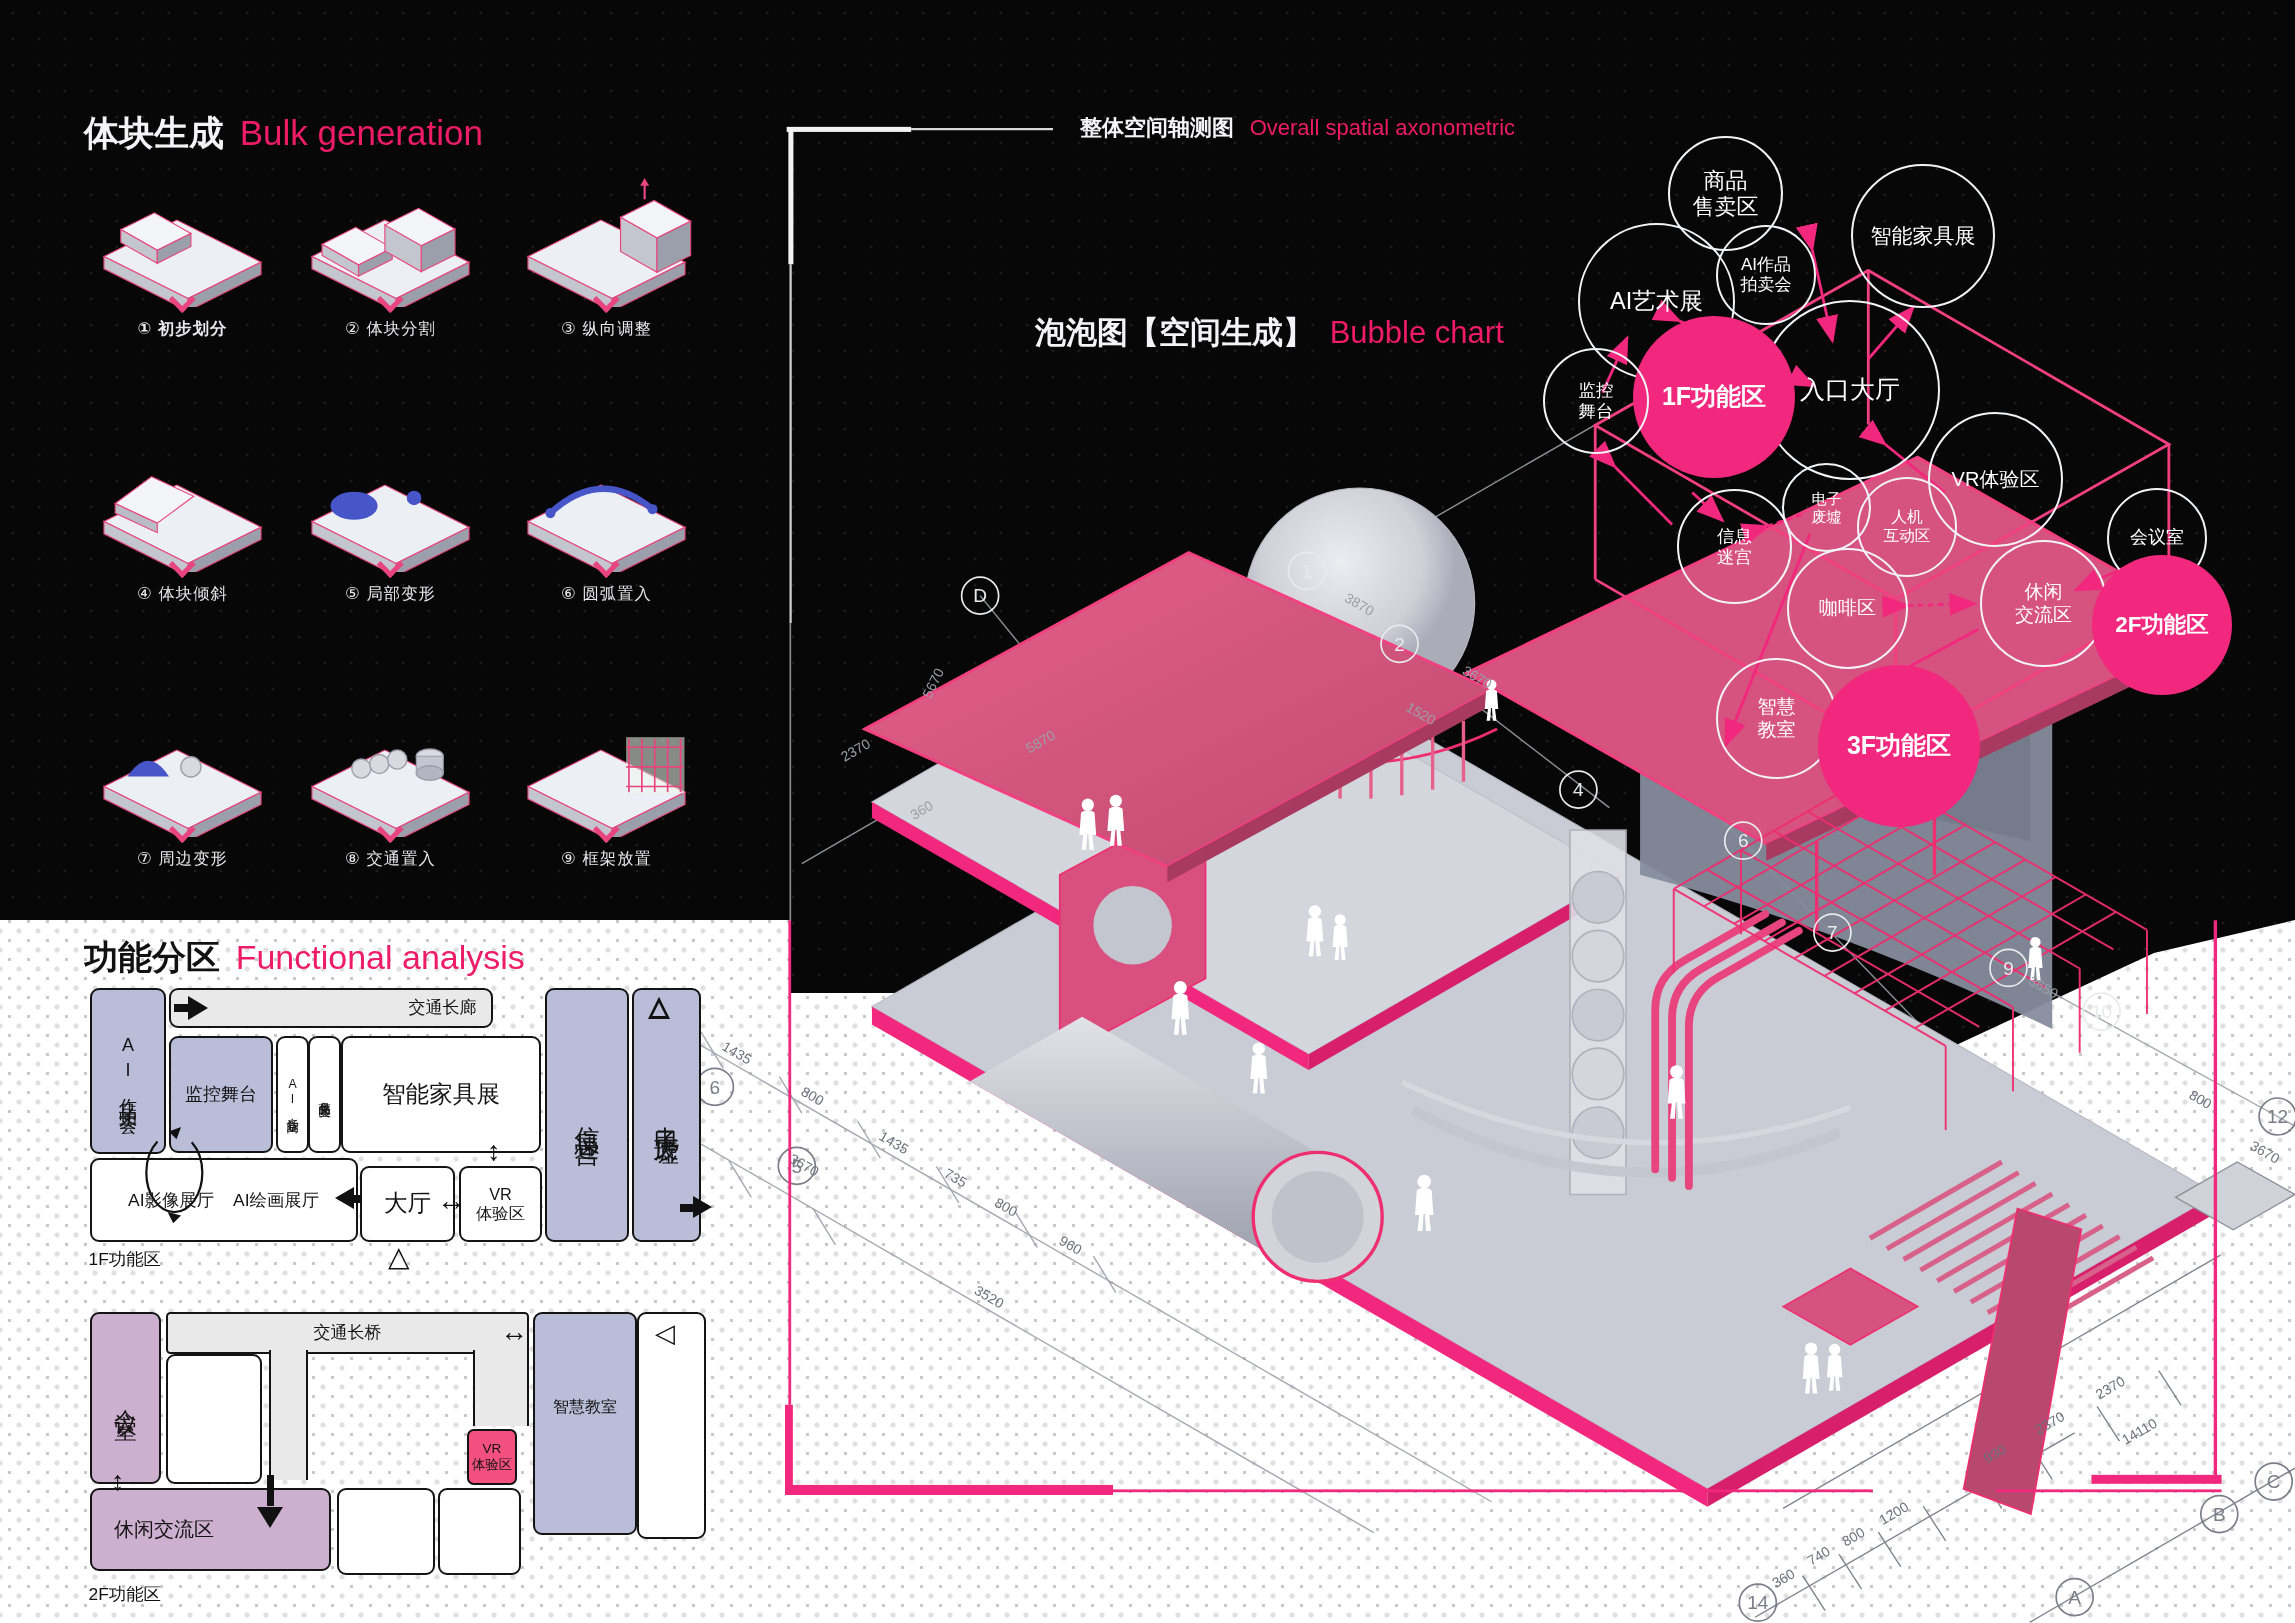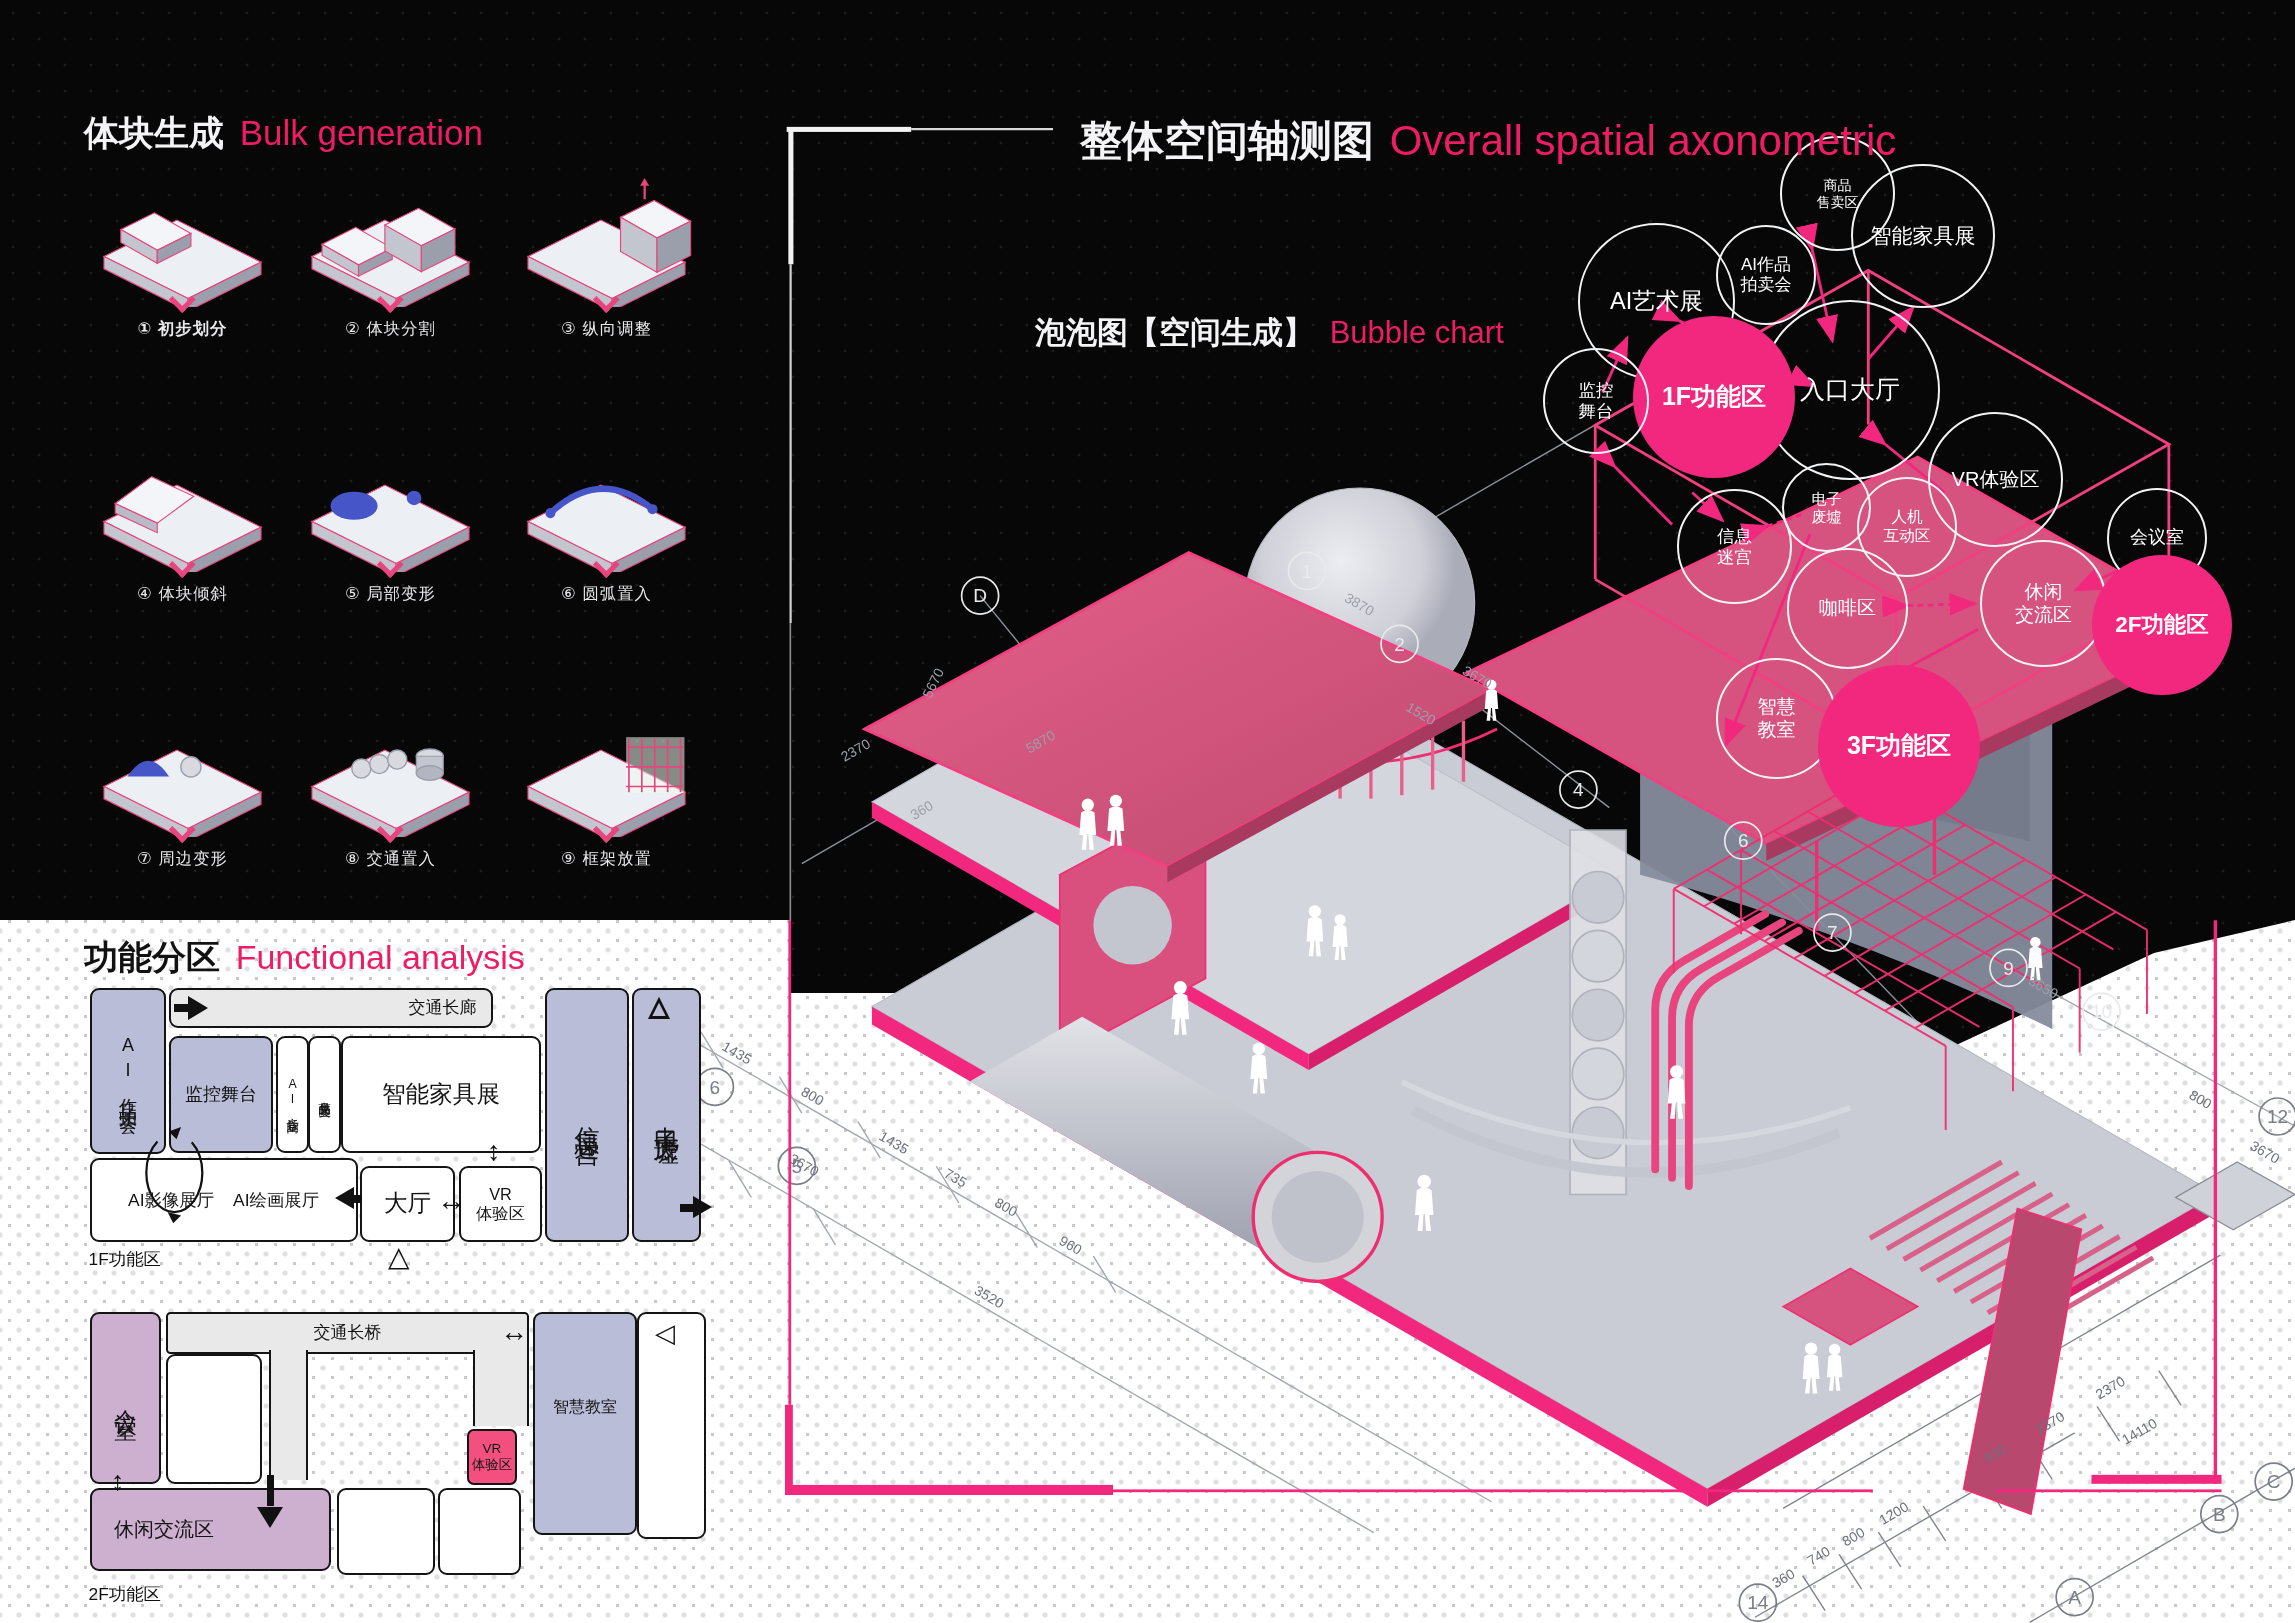--- a/index.html
+++ b/index.html
@@ -334,31 +334,31 @@
       <line x1="3402" y1="1080" x2="3522" y2="1076" stroke-dasharray="10 8" marker-start="url(#ap)" marker-end="url(#ap)"></line>
       <line x1="3798" y1="1008" x2="3702" y2="1052" marker-end="url(#ap)"></line>
       <line x1="3528" y1="1122" x2="3278" y2="1258" marker-end="url(#ap)"></line>
       <line x1="3228" y1="952" x2="3078" y2="1328" marker-end="url(#ap)"></line>
     </g>
   </svg>
 
   <div class="t" style="left:84px;top:110px;font-size:35px;">
     <span class="zh">体块生成</span><span class="en">Bulk generation</span>
   </div>
-  <div class="t" style="left:1080px;top:113px;font-size:42px;z-index:6;">
+  <div class="t" style="left:1080px;top:113px;font-size:22px;z-index:6;">
     <span class="zh">整体空间轴测图</span><span class="en">Overall spatial axonometric</span>
   </div>
   <div class="t" style="left:1035px;top:312px;font-size:31px;z-index:6;">
     <span class="zh">泡泡图【空间生成】</span><span class="en">Bubble chart</span>
   </div>
   <div class="t t-func" style="left:84px;top:935px;font-size:34px;">
     <span class="zh">功能分区</span><span class="en">Functional  analysis</span>
   </div>
 
-  <div class="bubble" style="left:1780px;top:136px;width:111px;height:111px;font-size:14px;">商品
+  <div class="bubble" style="left:1668px;top:136px;width:111px;height:111px;font-size:22px;">商品
 售卖区</div>
   <div class="bubble" style="left:1851px;top:164px;width:140px;height:140px;font-size:21px;">智能家具展</div>
   <div class="bubble" style="left:1716px;top:225px;width:96px;height:96px;font-size:17px;">AI作品
 拍卖会</div>
   <div class="bubble" style="left:1578px;top:223px;width:153px;height:153px;font-size:23.6px;">AI艺术展</div>
   <div class="bubble" style="left:1760px;top:300px;width:176px;height:176px;font-size:25px;">入口大厅</div>
   <div class="bubble pink" style="left:1633px;top:316px;width:162px;height:162px;font-size:25px;">1F功能区</div>
   <div class="bubble" style="left:1543px;top:348px;width:102px;height:102px;font-size:17.4px;">监控
 舞台</div>
   <div class="bubble" style="left:1928px;top:412px;width:131px;height:131px;font-size:20px;">VR体验区</div>

